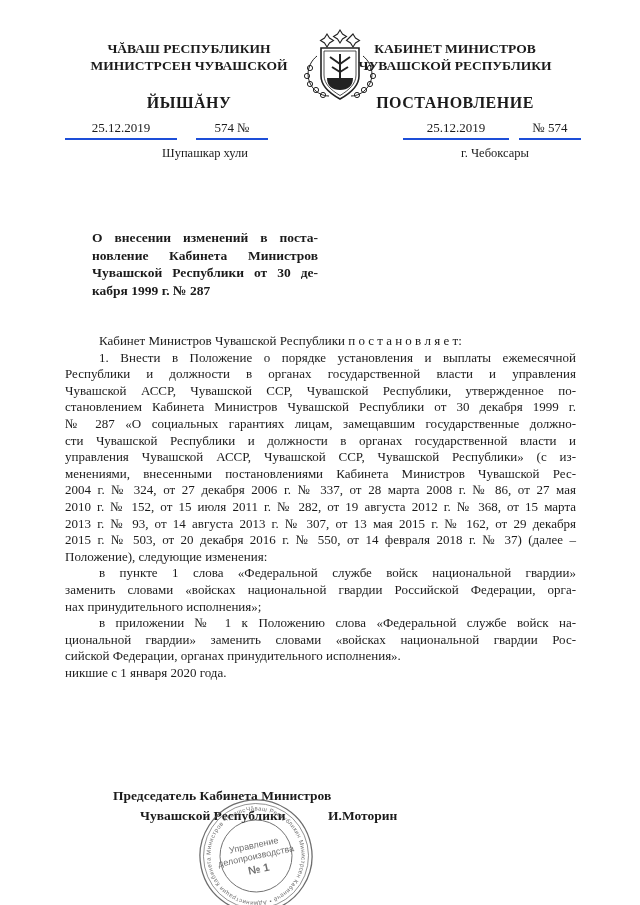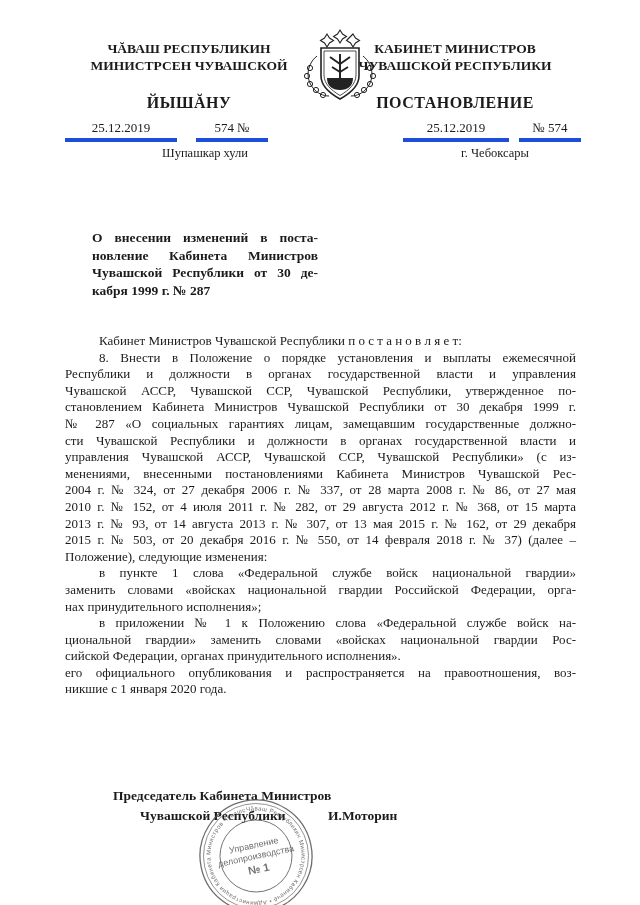--- a/index.html
+++ b/index.html
@@ -13,21 +13,21 @@
     overflow:hidden;
   }
   
   .org-block{position:absolute;top:40px;width:250px;text-align:center;font-weight:bold;font-size:13.5px;line-height:17px;}
   .org-left{left:64px;}
   .org-right{left:330px;width:250px;}
   .doc-type{margin-top:20px;font-weight:bold;font-size:16px;letter-spacing:.5px;}
   .emblem{position:absolute;left:297px;top:26px;width:86px;height:86px;}
   
   .dates-row{position:absolute;top:120px;left:0;width:640px;font-size:13px;}
-  .date-cell{position:absolute;text-align:center;border-bottom:4px solid #1d4ed8;padding-bottom:2px;}
+  .date-cell{position:absolute;text-align:center;border-bottom:2px solid #1d4ed8;padding-bottom:2px;}
   .dc-l-date{left:65px;width:112px;}
   .dc-l-num{left:196px;width:72px;}
   .dc-r-date{left:403px;width:106px;}
   .dc-r-num{left:519px;width:62px;}
   .place-row{position:absolute;top:146px;left:0;width:640px;font-size:12.5px;}
   .place-left{position:absolute;left:130px;width:150px;text-align:center;}
   .place-right{position:absolute;left:430px;width:130px;text-align:center;}
   
   .doc-title{position:absolute;left:92px;top:229px;width:226px;font-weight:bold;font-size:13.5px;line-height:17.5px;}
   
@@ -114,46 +114,45 @@
       <div class="jline">новление Кабинета Министров</div>
       <div class="jline">Чувашской Республики от 30 де-</div>
       <div class="jline last">кабря 1999 г. № 287</div>
     </div>
 
   <div class="doc-body">
       <div class="para">
         <div class="jline first last">Кабинет Министров Чувашской Республики  п о с т а н о в л я е т:</div>
       </div>
       <div class="para">
-        <div class="jline first">8. Внести в Положение о порядке установления и выплаты ежемесячной</div>
+        <div class="jline first">1. Внести в Положение о порядке установления и выплаты ежемесячной</div>
         <div class="jline">Республики и должности в органах государственной власти и управления</div>
         <div class="jline">Чувашской АССР, Чувашской ССР, Чувашской Республики, утвержденное по-</div>
         <div class="jline">становлением Кабинета Министров Чувашской Республики от 30 декабря 1999 г.</div>
         <div class="jline">№ 287 «О социальных гарантиях лицам, замещавшим государственные должно-</div>
         <div class="jline">сти Чувашской Республики и должности в органах государственной власти и</div>
         <div class="jline">управления Чувашской АССР, Чувашской ССР, Чувашской Республики» (с из-</div>
         <div class="jline">менениями, внесенными постановлениями Кабинета Министров Чувашской Рес-</div>
         <div class="jline">2004 г. № 324, от 27 декабря 2006 г. № 337, от 28 марта 2008 г. № 86, от 27 мая</div>
-        <div class="jline">2010 г. № 152, от 4 июля 2011 г. № 282, от 29 августа 2012 г. № 368, от 15 марта</div>
+        <div class="jline">2010 г. № 152, от 15 июля 2011 г. № 282, от 19 августа 2012 г. № 368, от 15 марта</div>
         <div class="jline">2013 г. № 93, от 14 августа 2013 г. № 307, от 13 мая 2015 г. № 162, от 29 декабря</div>
         <div class="jline">2015 г. № 503, от 20 декабря 2016 г. № 550, от 14 февраля 2018 г. № 37) (далее –</div>
         <div class="jline last">Положение), следующие изменения:</div>
       </div>
       <div class="para">
         <div class="jline first">в пункте 1 слова «Федеральной службе войск национальной гвардии»</div>
         <div class="jline">заменить словами «войсках национальной гвардии Российской Федерации, орга-</div>
         <div class="jline last">нах принудительного исполнения»;</div>
       </div>
       <div class="para">
         <div class="jline first">в приложении № 1 к Положению слова «Федеральной службе войск на-</div>
         <div class="jline">циональной гвардии» заменить словами «войсках национальной гвардии Рос-</div>
         <div class="jline last">сийской Федерации, органах принудительного исполнения».</div>
       </div>
       <div class="para">
-        <div class="jline">его официального опубликования и распространяется на правоотношения, воз-</div>
         <div class="jline last">никшие с 1 января 2020 года.</div>
       </div>
     </div>
 
   <div class="signature">
     <div>Председатель Кабинета Министров</div>
     <span class="sig-line2">Чувашской Республики</span>
     <span class="sig-name">И.Моторин</span>
   </div>
 

